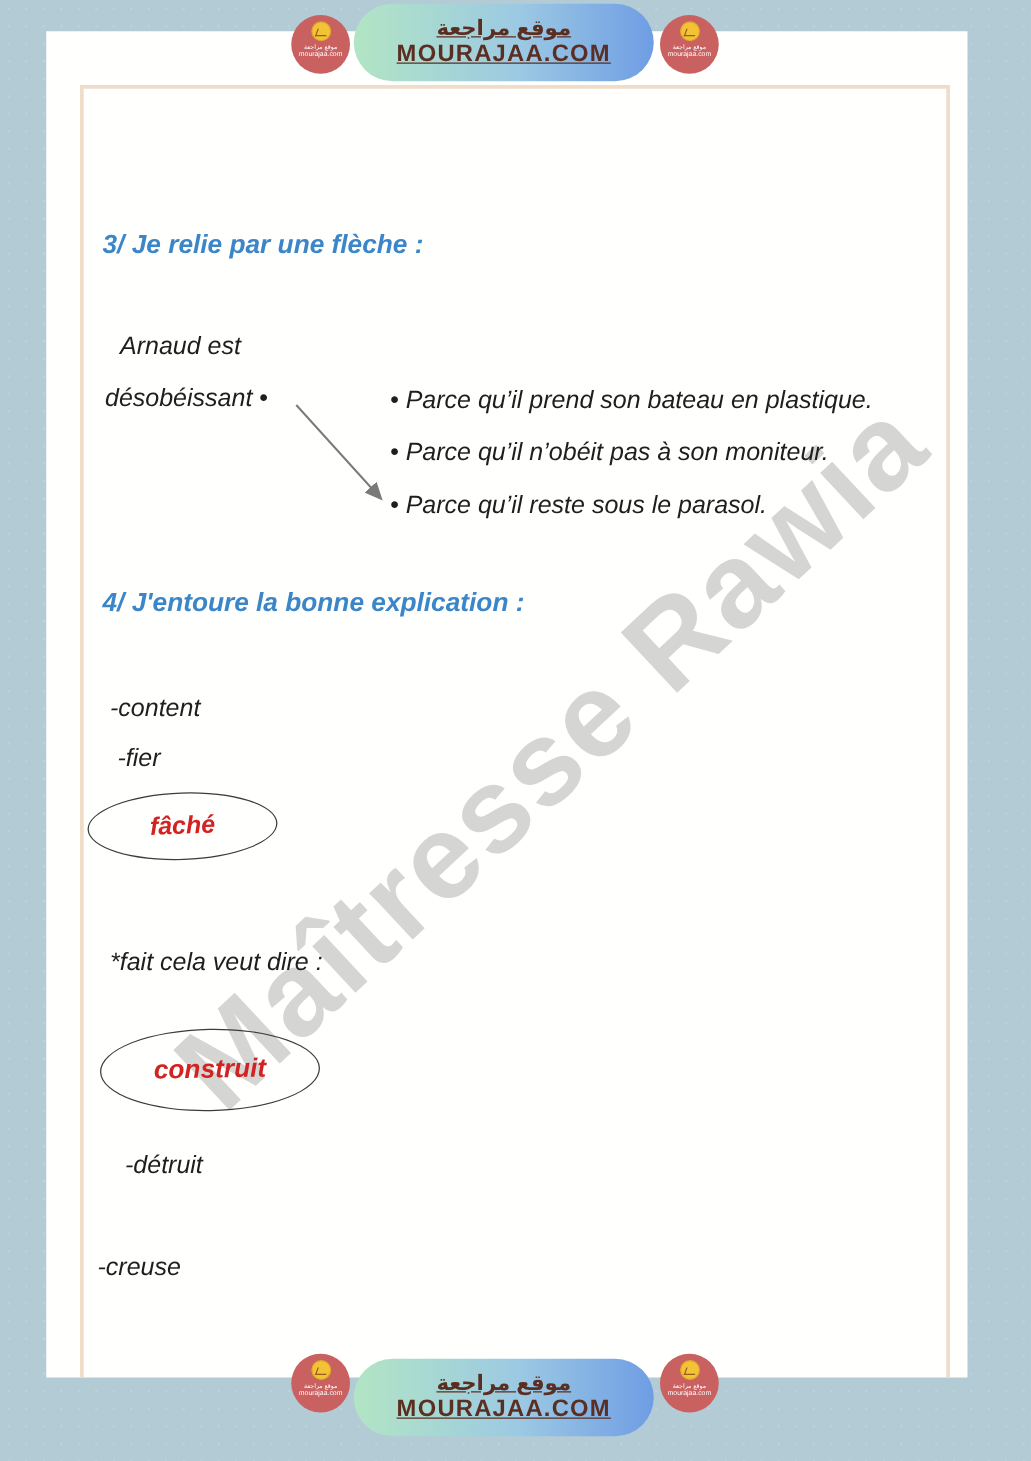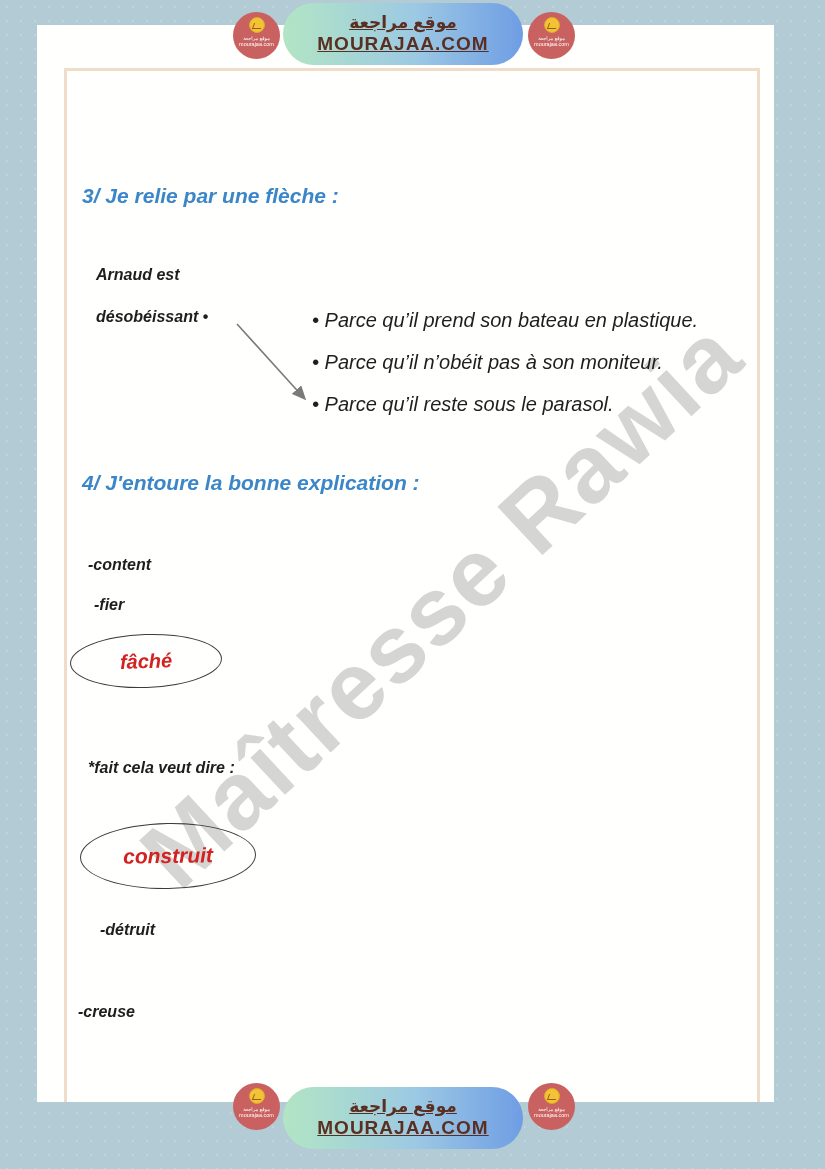--- a/index.html
+++ b/index.html
@@ -58,21 +58,21 @@
     border-bottom:1px solid #9a5c1d;border-left:1px solid #9a5c1d;transform:skewX(-20deg);
   }
   .badge .b-ar{color:#ffffff;font-size:5px;line-height:6px;margin-top:2px;}
   .badge .b-dom{color:#ffffff;font-size:5.5px;line-height:6px;}
   .badge.h-left{left:233px;top:12px;}
   .badge.h-right{left:528px;top:12px;}
   .badge.f-left{left:233px;top:1083px;}
   .badge.f-right{left:528px;top:1083px;}
   
   .content{position:absolute;left:0;top:0;width:676px;height:1169px;z-index:3;}
-  .t{position:absolute;font-style:italic;color:#1e1e1e;font-size:16px;white-space:nowrap;font-weight:bold;}
+  .t{position:absolute;font-style:italic;color:#1e1e1e;font-size:20px;white-space:nowrap;}
   .blue-head{color:#3a86c8;font-weight:bold;font-size:21px;}
   .opt{margin:0 0 19px 0;font-style:italic;font-size:20px;color:#1e1e1e;white-space:nowrap;}
   .circle-oval{
     position:absolute;border:1.6px solid #3c3c3c;border-radius:50%;
     display:flex;align-items:center;justify-content:center;
   }
   .red-word{color:#d32222;font-weight:bold;font-style:italic;font-size:20px;}
   .arrow-svg{position:absolute;left:228px;top:312px;z-index:3;}
   .dot{font-style:normal;}
 </style>
@@ -98,21 +98,21 @@
   <span class="logo-dot"></span>
   <span class="b-ar">موقع مراجعة</span>
   <span class="b-dom">mourajaa.com</span>
 </div>
 
 <div class="content">
 
   <div class="t blue-head" style="left:82px;top:184px;">3/ Je relie par une flèche :</div>
 
   <div class="t" style="left:96px;top:266px;">Arnaud est</div>
-  <div class="t" style="left:96px;top:308px;"><span>désobéissant</span> <span class="dot">•</span></div>
+  <div class="t" style="left:84px;top:308px;"><span>désobéissant</span> <span class="dot">•</span></div>
 
   <div style="position:absolute;left:312px;top:309px;">
     <p class="opt">• Parce qu’il prend son bateau en plastique.</p>
     <p class="opt">• Parce qu’il n’obéit pas à son moniteur.</p>
     <p class="opt">• Parce qu’il reste sous le parasol.</p>
   </div>
 
   <svg class="arrow-svg" width="92" height="98" viewBox="0 0 92 98">
     <defs>
       <marker id="ah" markerWidth="9" markerHeight="8" refX="7" refY="4" orient="auto">

